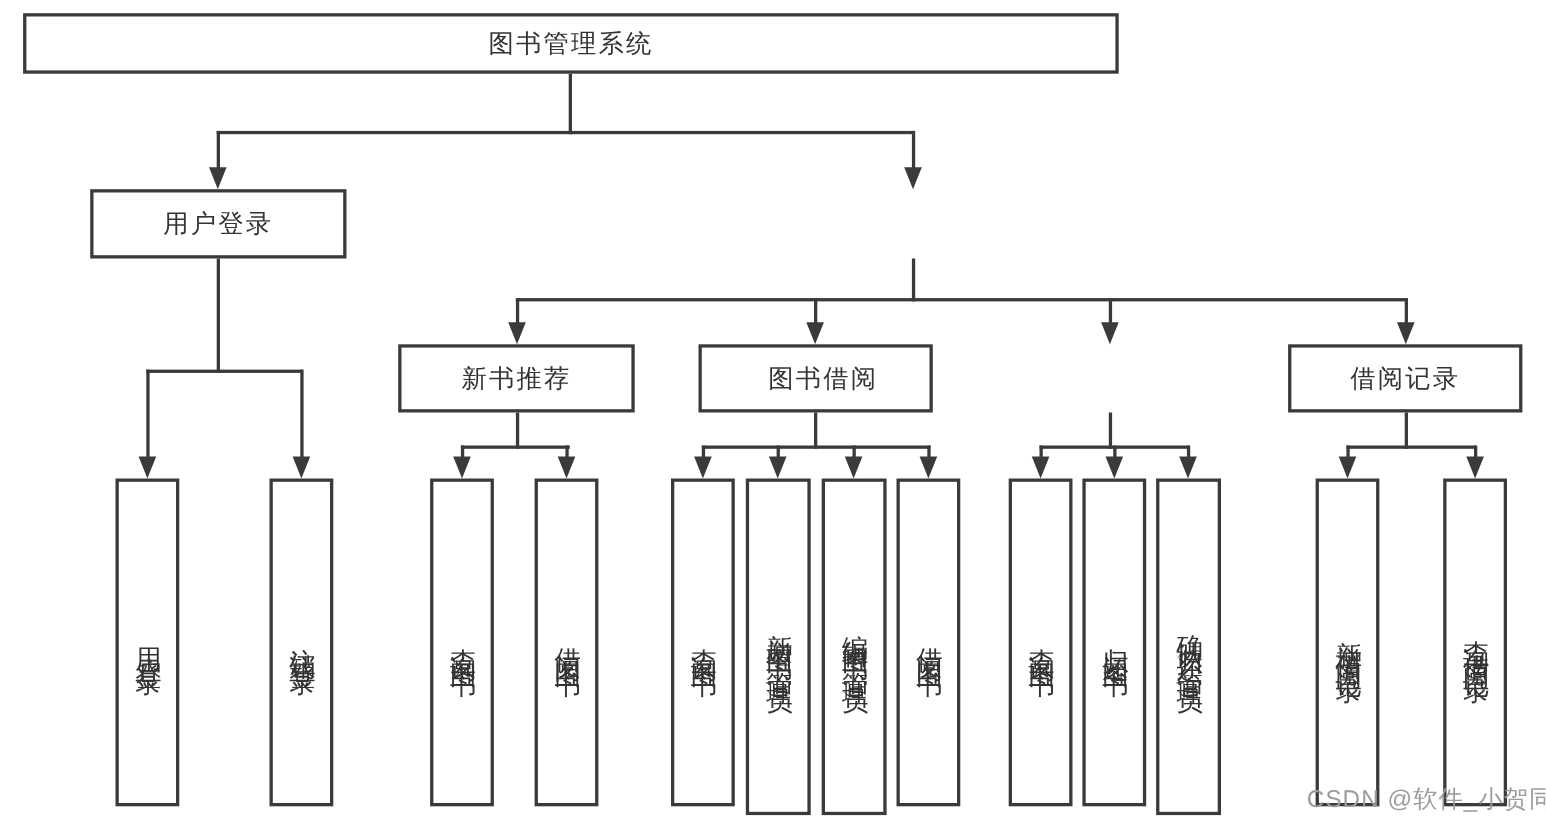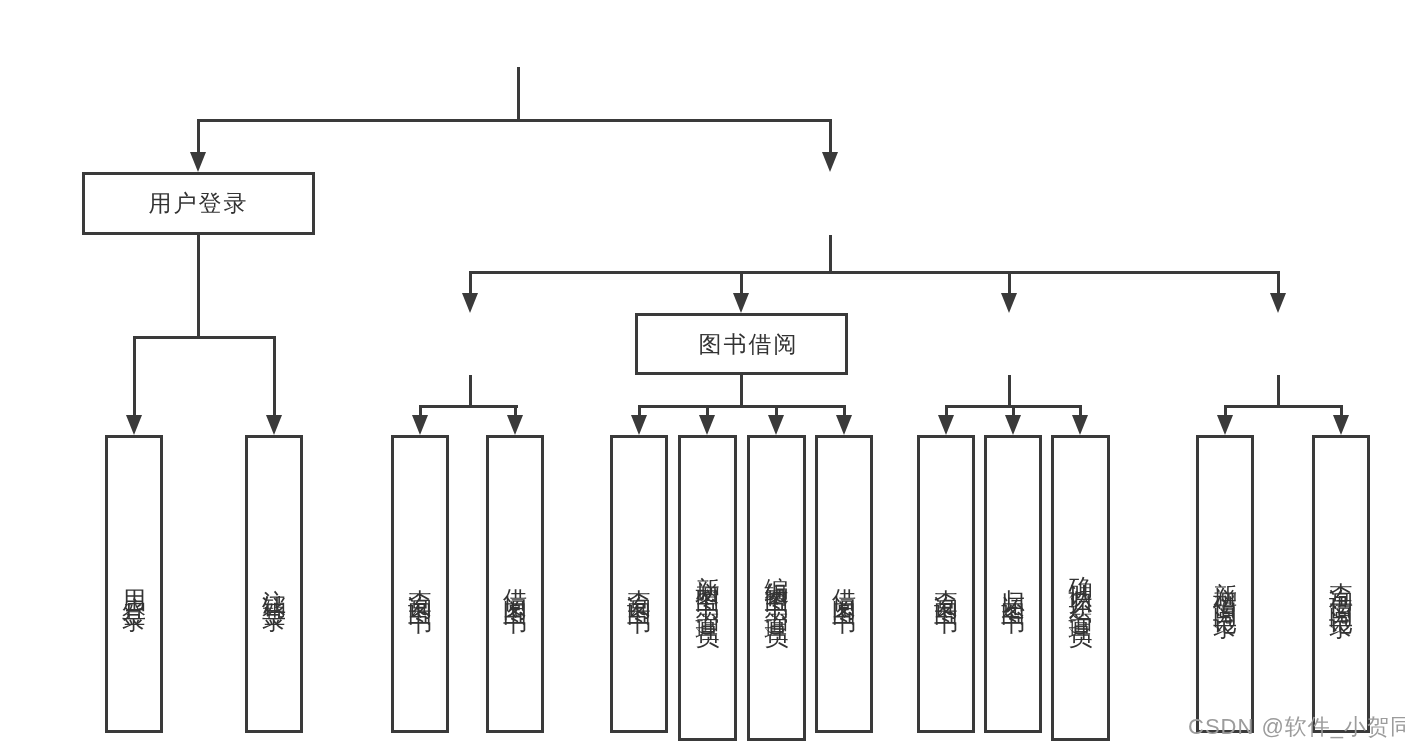--- a/index.html
+++ b/index.html
@@ -46,20 +46,21 @@
     position:absolute;left:1188px;top:712px;
     font-size:22px;color:var(--wm);letter-spacing:1px;
     white-space:nowrap;
   }
 </style>
 </head>
 <body>
 
 <div class="canvas">
 
+  <div class="node" style="left:21px;top:12px;width:996px;height:55px;">图书管理系统</div>
 
   <div class="vline" style="left:517px;top:67px;height:55px;"></div>
   <div class="hline" style="left:197px;top:119px;width:634px;"></div>
   <div class="vline" style="left:197px;top:119px;height:36px;"></div>
   <div class="ah" style="left:190px;top:152px;"></div>
   <div class="vline" style="left:829px;top:119px;height:36px;"></div>
   <div class="ah" style="left:822px;top:152px;"></div>
 
   <div class="node" style="left:82px;top:172px;width:233px;height:63px;">用户登录</div>
 
@@ -74,21 +75,23 @@
   <div class="hline" style="left:469px;top:271px;width:810px;"></div>
   <div class="vline" style="left:469px;top:271px;height:25px;"></div>
   <div class="ah" style="left:462px;top:293px;"></div>
   <div class="vline" style="left:740px;top:271px;height:25px;"></div>
   <div class="ah" style="left:733px;top:293px;"></div>
   <div class="vline" style="left:1008px;top:271px;height:25px;"></div>
   <div class="ah" style="left:1001px;top:293px;"></div>
   <div class="vline" style="left:1277px;top:271px;height:25px;"></div>
   <div class="ah" style="left:1270px;top:293px;"></div>
 
+  <div class="node" style="left:362px;top:313px;width:215px;height:62px;">新书推荐</div>
   <div class="node" style="left:635px;top:313px;width:213px;height:62px;padding-left:14px;">图书借阅</div>
+  <div class="node" style="left:1171px;top:313px;width:213px;height:62px;">借阅记录</div>
 
   <div class="vline" style="left:469px;top:375px;height:33px;"></div>
   <div class="hline" style="left:419px;top:405px;width:99px;"></div>
   <div class="vline" style="left:419px;top:405px;height:12px;"></div>
   <div class="ah" style="left:412px;top:415px;"></div>
   <div class="vline" style="left:514px;top:405px;height:12px;"></div>
   <div class="ah" style="left:507px;top:415px;"></div>
 
   <div class="vline" style="left:740px;top:375px;height:33px;"></div>
   <div class="hline" style="left:638px;top:405px;width:208px;"></div>

